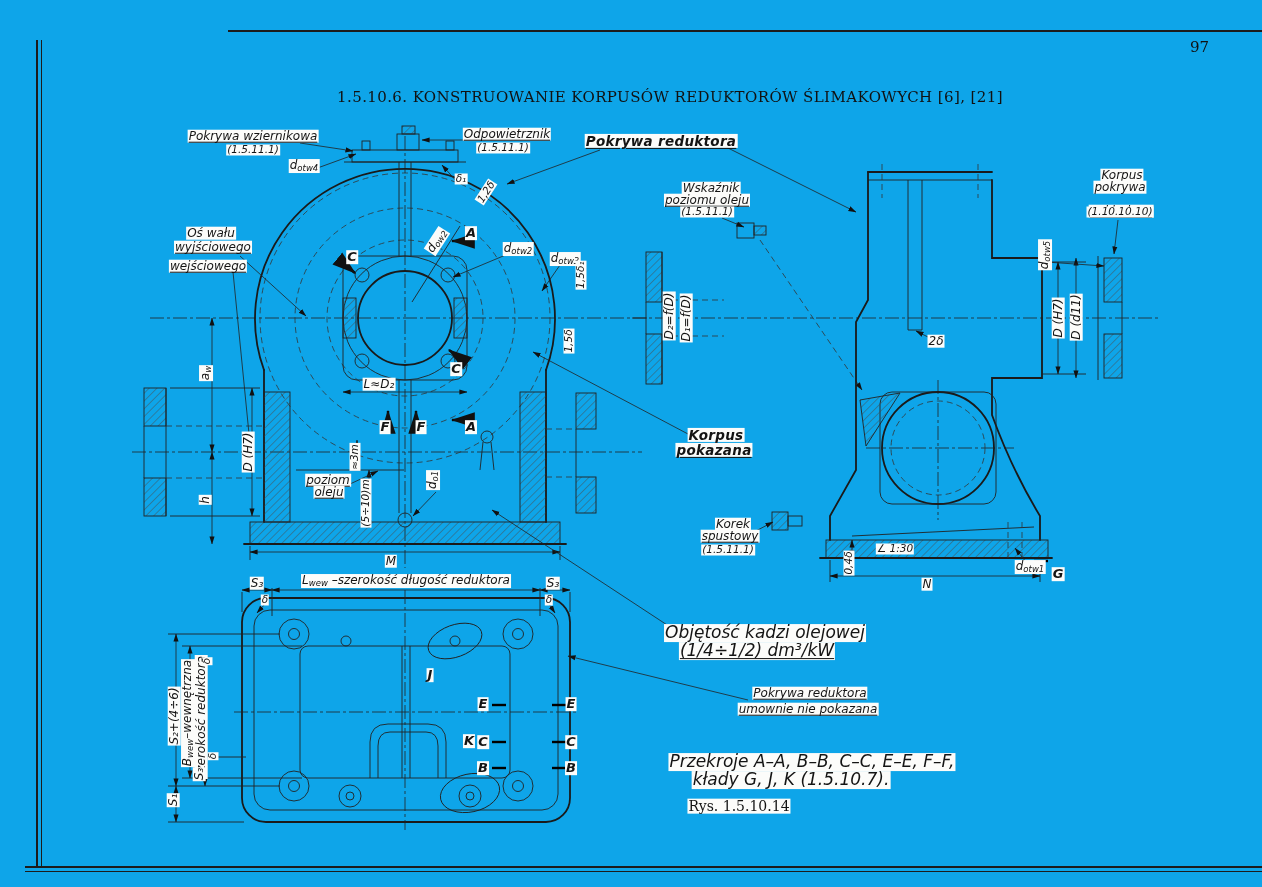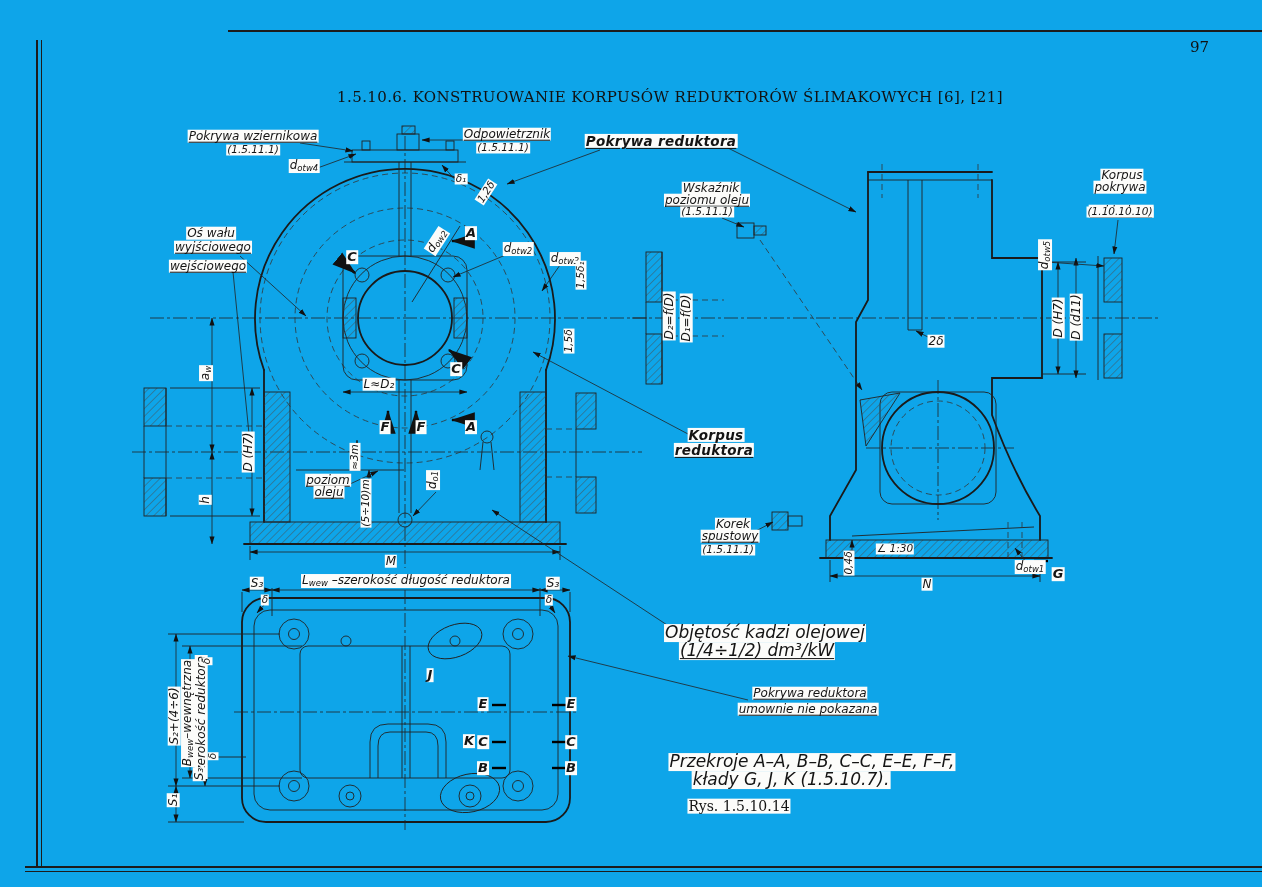--- a/index.html
+++ b/index.html
@@ -266,21 +266,21 @@
   <span class="L u" style="left:707px;top:200px">poziomu oleju</span>
   <span class="L sm" style="left:707px;top:212px">(1.5.11.1)</span>
   <span class="L" style="left:1122px;top:175px">Korpus</span>
   <span class="L" style="left:1120px;top:187px">pokrywa</span>
   <span class="L u" style="left:1121px;top:211px">nakładana</span>
   <span class="L sm" style="left:1120px;top:212px">(1.10.10.10)</span>
   <span class="L" style="left:211px;top:233px">Oś wału</span>
   <span class="L u" style="left:213px;top:247px">wyjściowego</span>
   <span class="L u" style="left:208px;top:266px">wejściowego</span>
   <span class="L bd" style="left:716px;top:435px">Korpus</span>
-  <span class="L bd u" style="left:714px;top:450px">reduktora</span>
+  <span class="L bd u" style="left:714px;top:450px">pokazana</span>
   <span class="L" style="left:733px;top:524px">Korek</span>
   <span class="L u" style="left:730px;top:536px">spustowy</span>
   <span class="L sm" style="left:728px;top:550px">(1.5.11.1)</span>
   <span class="L md" style="left:765px;top:633px">Objętość kadzi olejowej</span>
   <span class="L md u" style="left:757px;top:651px">(1/4÷1/2) dm³/kW</span>
   <span class="L u" style="left:810px;top:693px">Pokrywa reduktora</span>
   <span class="L u" style="left:808px;top:709px">umownie nie pokazana</span>
   <span class="L md" style="left:812px;top:762px">Przekroje A–A, B–B, C–C, E–E, F–F,</span>
   <span class="L md" style="left:791px;top:780px">kłady G, J, K  (1.5.10.7).</span>
   <span class="L ser" style="left:739px;top:806px">Rys. 1.5.10.14</span>

